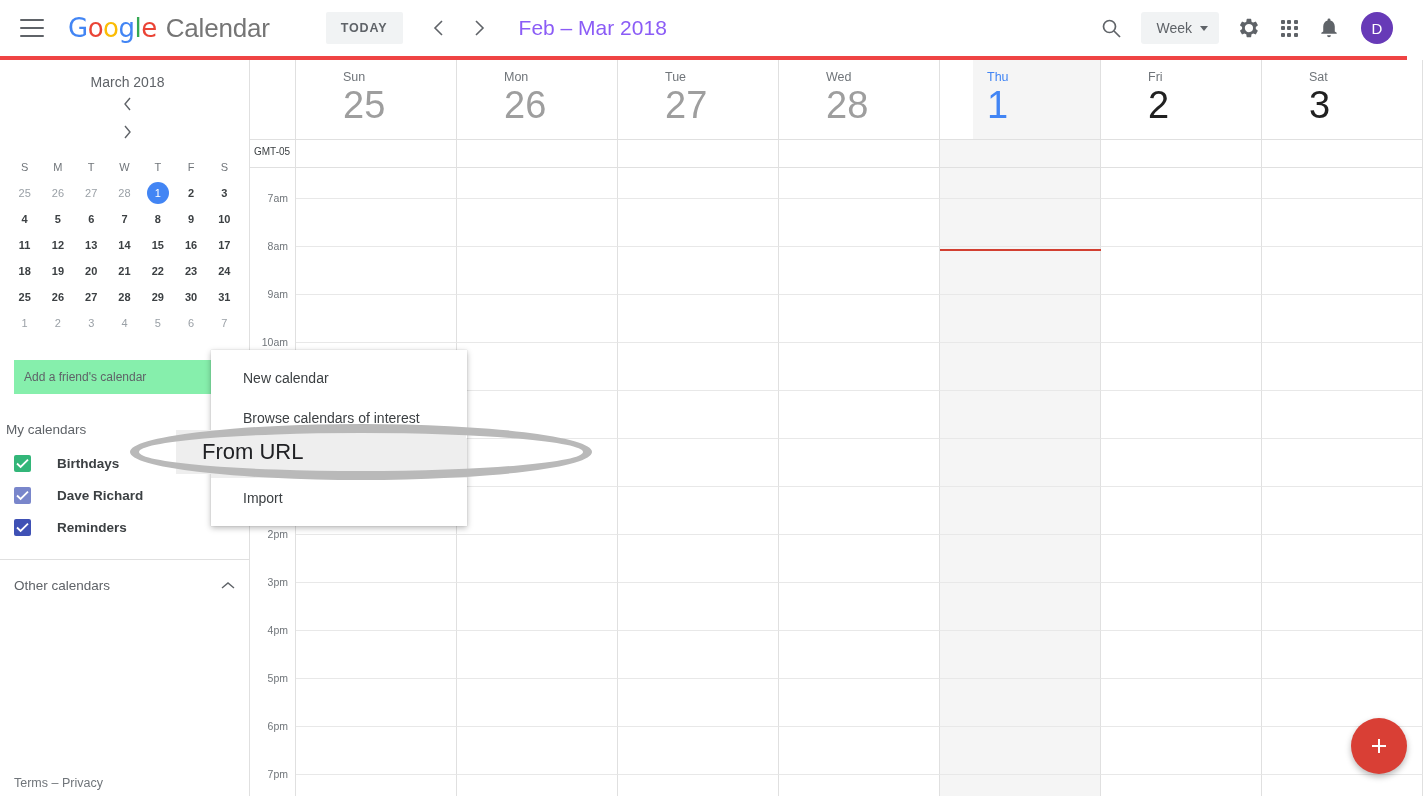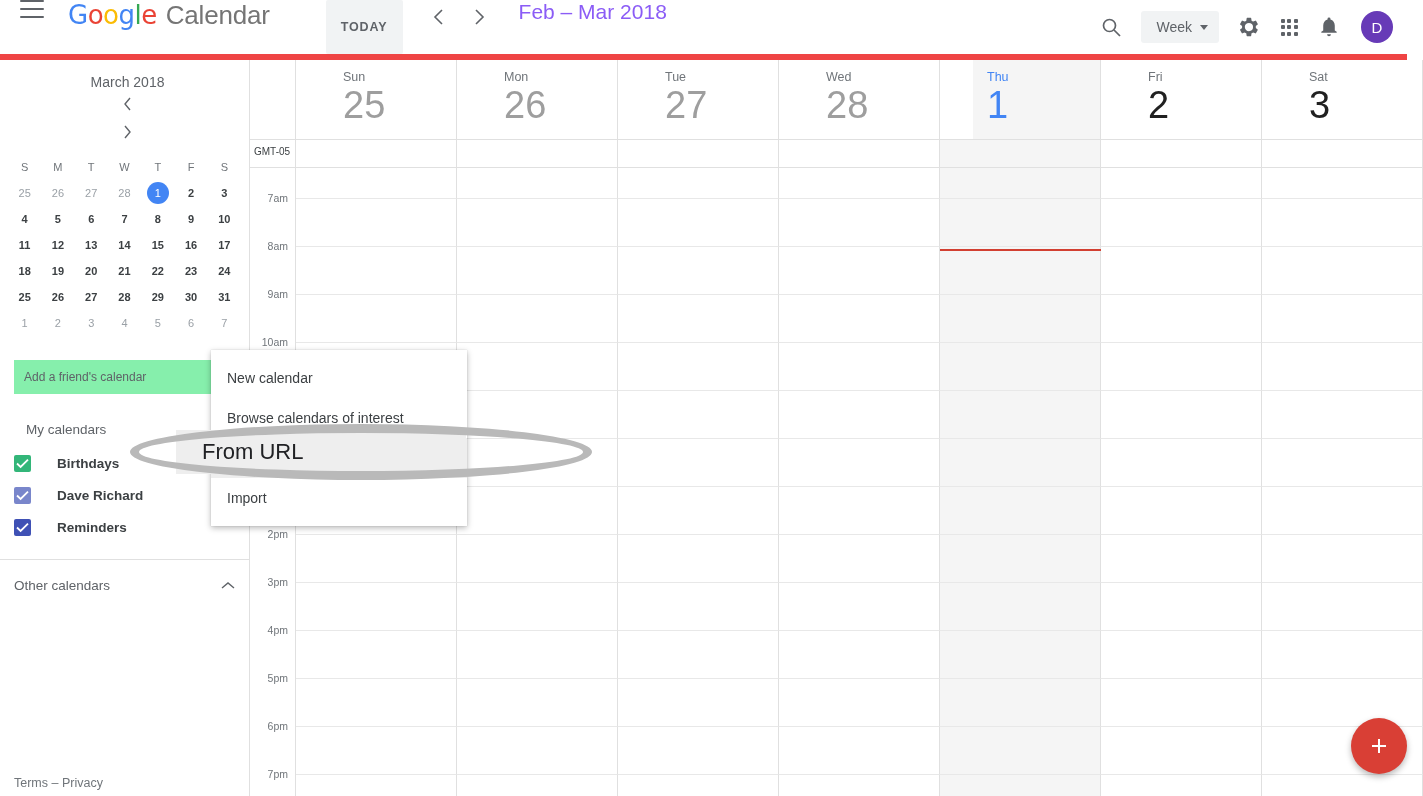--- a/index.html
+++ b/index.html
@@ -6,22 +6,22 @@
   html, body {
     width: 1423px; height: 796px;
     font-family: "Liberation Sans", sans-serif;
     background: #fff; overflow: hidden;
   }
   #app { position: relative; width: 1423px; height: 796px; }
 
   
   .header {
     position: absolute; top: 0; left: 0; width: 1407px; height: 60px;
-    background: #fff; border-bottom: 6px solid #ef4444;
-    display: flex; 
+    background: #fff; border-bottom: 4px solid #ef4444;
+    display: flex; align-items: center;
   }
   .hamburger { width: 24px; height: 18px; margin-left: 20px; margin-right: 24px;
     display: flex; flex-direction: column; justify-content: space-between; cursor: pointer; }
   .hamburger span { display: block; height: 2px; width: 24px; background: #5f6368; border-radius: 1px; }
   .brand { display: flex; align-items: baseline; font-size: 26px; letter-spacing: -0.2px; }
   .glogo { font-family: "DejaVu Sans", sans-serif; font-size: 26px; letter-spacing: -0.5px; }
   .glogo i { font-style: normal; }
   .gb1 { color: #4285f4; } .gr { color: #ea4335; } .gy { color: #fbbc05; } .gg { color: #34a853; }
   .calword { color: #757575; font-size: 26px; margin-left: 9px; font-weight: 400; }
   .today-btn {
@@ -77,21 +77,21 @@
     background: #86efac; border: none; outline: none; color: #5f6368;
     font-size: 12px; padding-left: 10px; font-family: "Liberation Sans", sans-serif;
   }
   .friend-input::placeholder { color: #5f6368; }
   .add-cal-btn {
     position: absolute; left: 212px; top: -4px; width: 34px; height: 34px; border-radius: 50%;
     background: #f1f3f4; color: #5f6368; display: flex; align-items: center; justify-content: center;
     font-size: 19px; cursor: pointer; z-index: 2;
   }
 
-  .sec-title { color: #5f6368; font-size: 13.5px; padding: 28px 0 0 26px; }
+  .sec-title { color: #5f6368; font-size: 13.5px; padding: 28px 0 0 6px; }
   .cal-list { margin-top: 10px; }
   .cal-item { display: flex; align-items: center; height: 32px; padding-left: 14px; cursor: pointer; }
   .cbox { width: 17px; height: 17px; border-radius: 2px; display: flex; align-items: center;
     justify-content: center; flex: 0 0 auto; }
   .cbox svg { display: block; }
   .cal-label { margin-left: 26px; font-size: 13.5px; color: #3c4043; font-weight: bold; white-space: nowrap; }
   .sec-divider { border-top: 1px solid #e0e0e0; margin: 16px 0 0 0; }
   .other-row { display: flex; align-items: center; padding: 16px 14px 0 14px; cursor: pointer; }
   .other-row .sec-title2 { color: #5f6368; font-size: 13.5px; flex: 1; }
   .footer { position: absolute; bottom: 6px; left: 14px; color: #70757a; font-size: 12.5px; }
@@ -123,21 +123,21 @@
   .hlabel { position: absolute; right: 7px; top: -7px; font-size: 10.5px; color: #70757a; white-space: nowrap; }
   .hcell { flex: 1 1 0; border-right: 1px solid #e0e0e0; border-bottom: 1px solid #e8e8e8; }
   .hcell.today-col { background: #f5f5f5; }
   .nowline { position: absolute; height: 2px; background: #d23f31; z-index: 5; }
 
   
   .menu {
     position: absolute; left: 211px; top: 350px; width: 256px; background: #fff;
     box-shadow: 0 2px 6px rgba(0,0,0,.28), 0 0 1px rgba(0,0,0,.2); z-index: 40; padding: 8px 0;
   }
-  .menu-item { height: 40px; display: flex; align-items: center; padding-left: 16px;
+  .menu-item { height: 40px; display: flex; align-items: center; padding-left: 32px;
     font-size: 14px; color: #3c4043; cursor: pointer; }
   .menu-item.highlight { background: #eeeeee; }
 
   
   .zoom-item {
     position: absolute; left: 176px; top: 430px; width: 290px; height: 44px;
     background: #eeeeee; display: flex; align-items: center; padding-left: 26px;
     font-size: 22px; color: #202124; z-index: 45;
   }
   .annot-ellipse {

